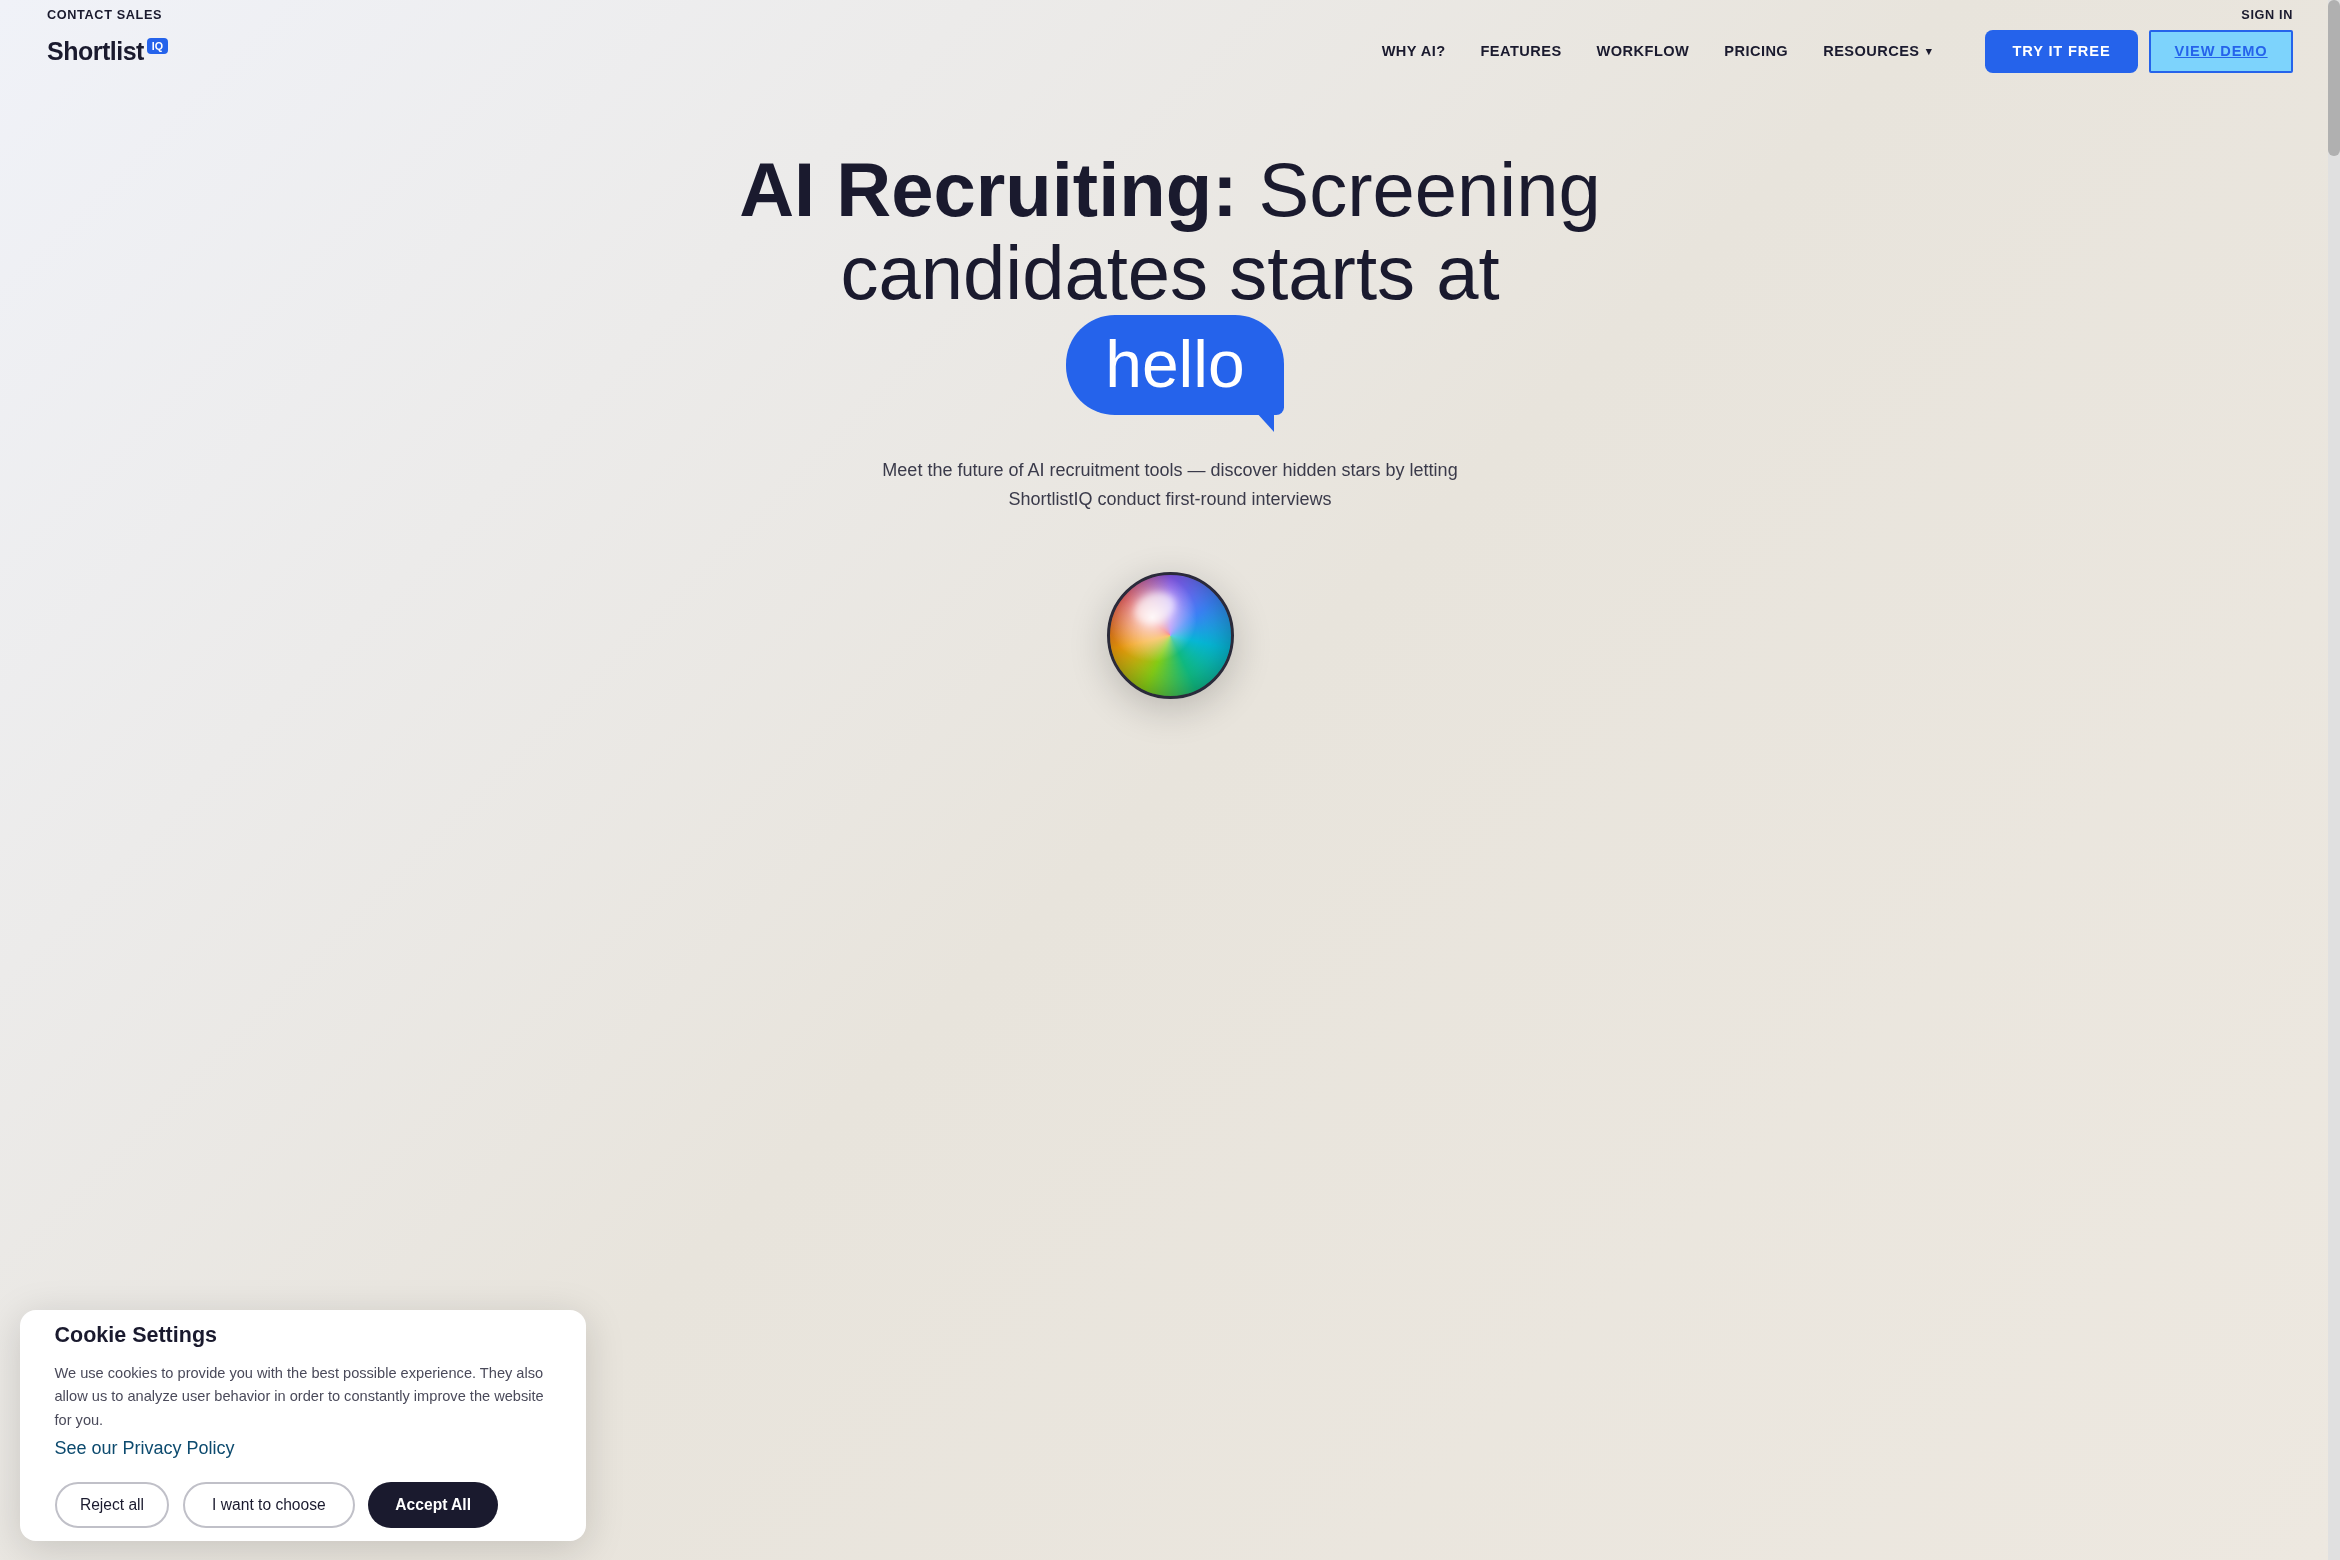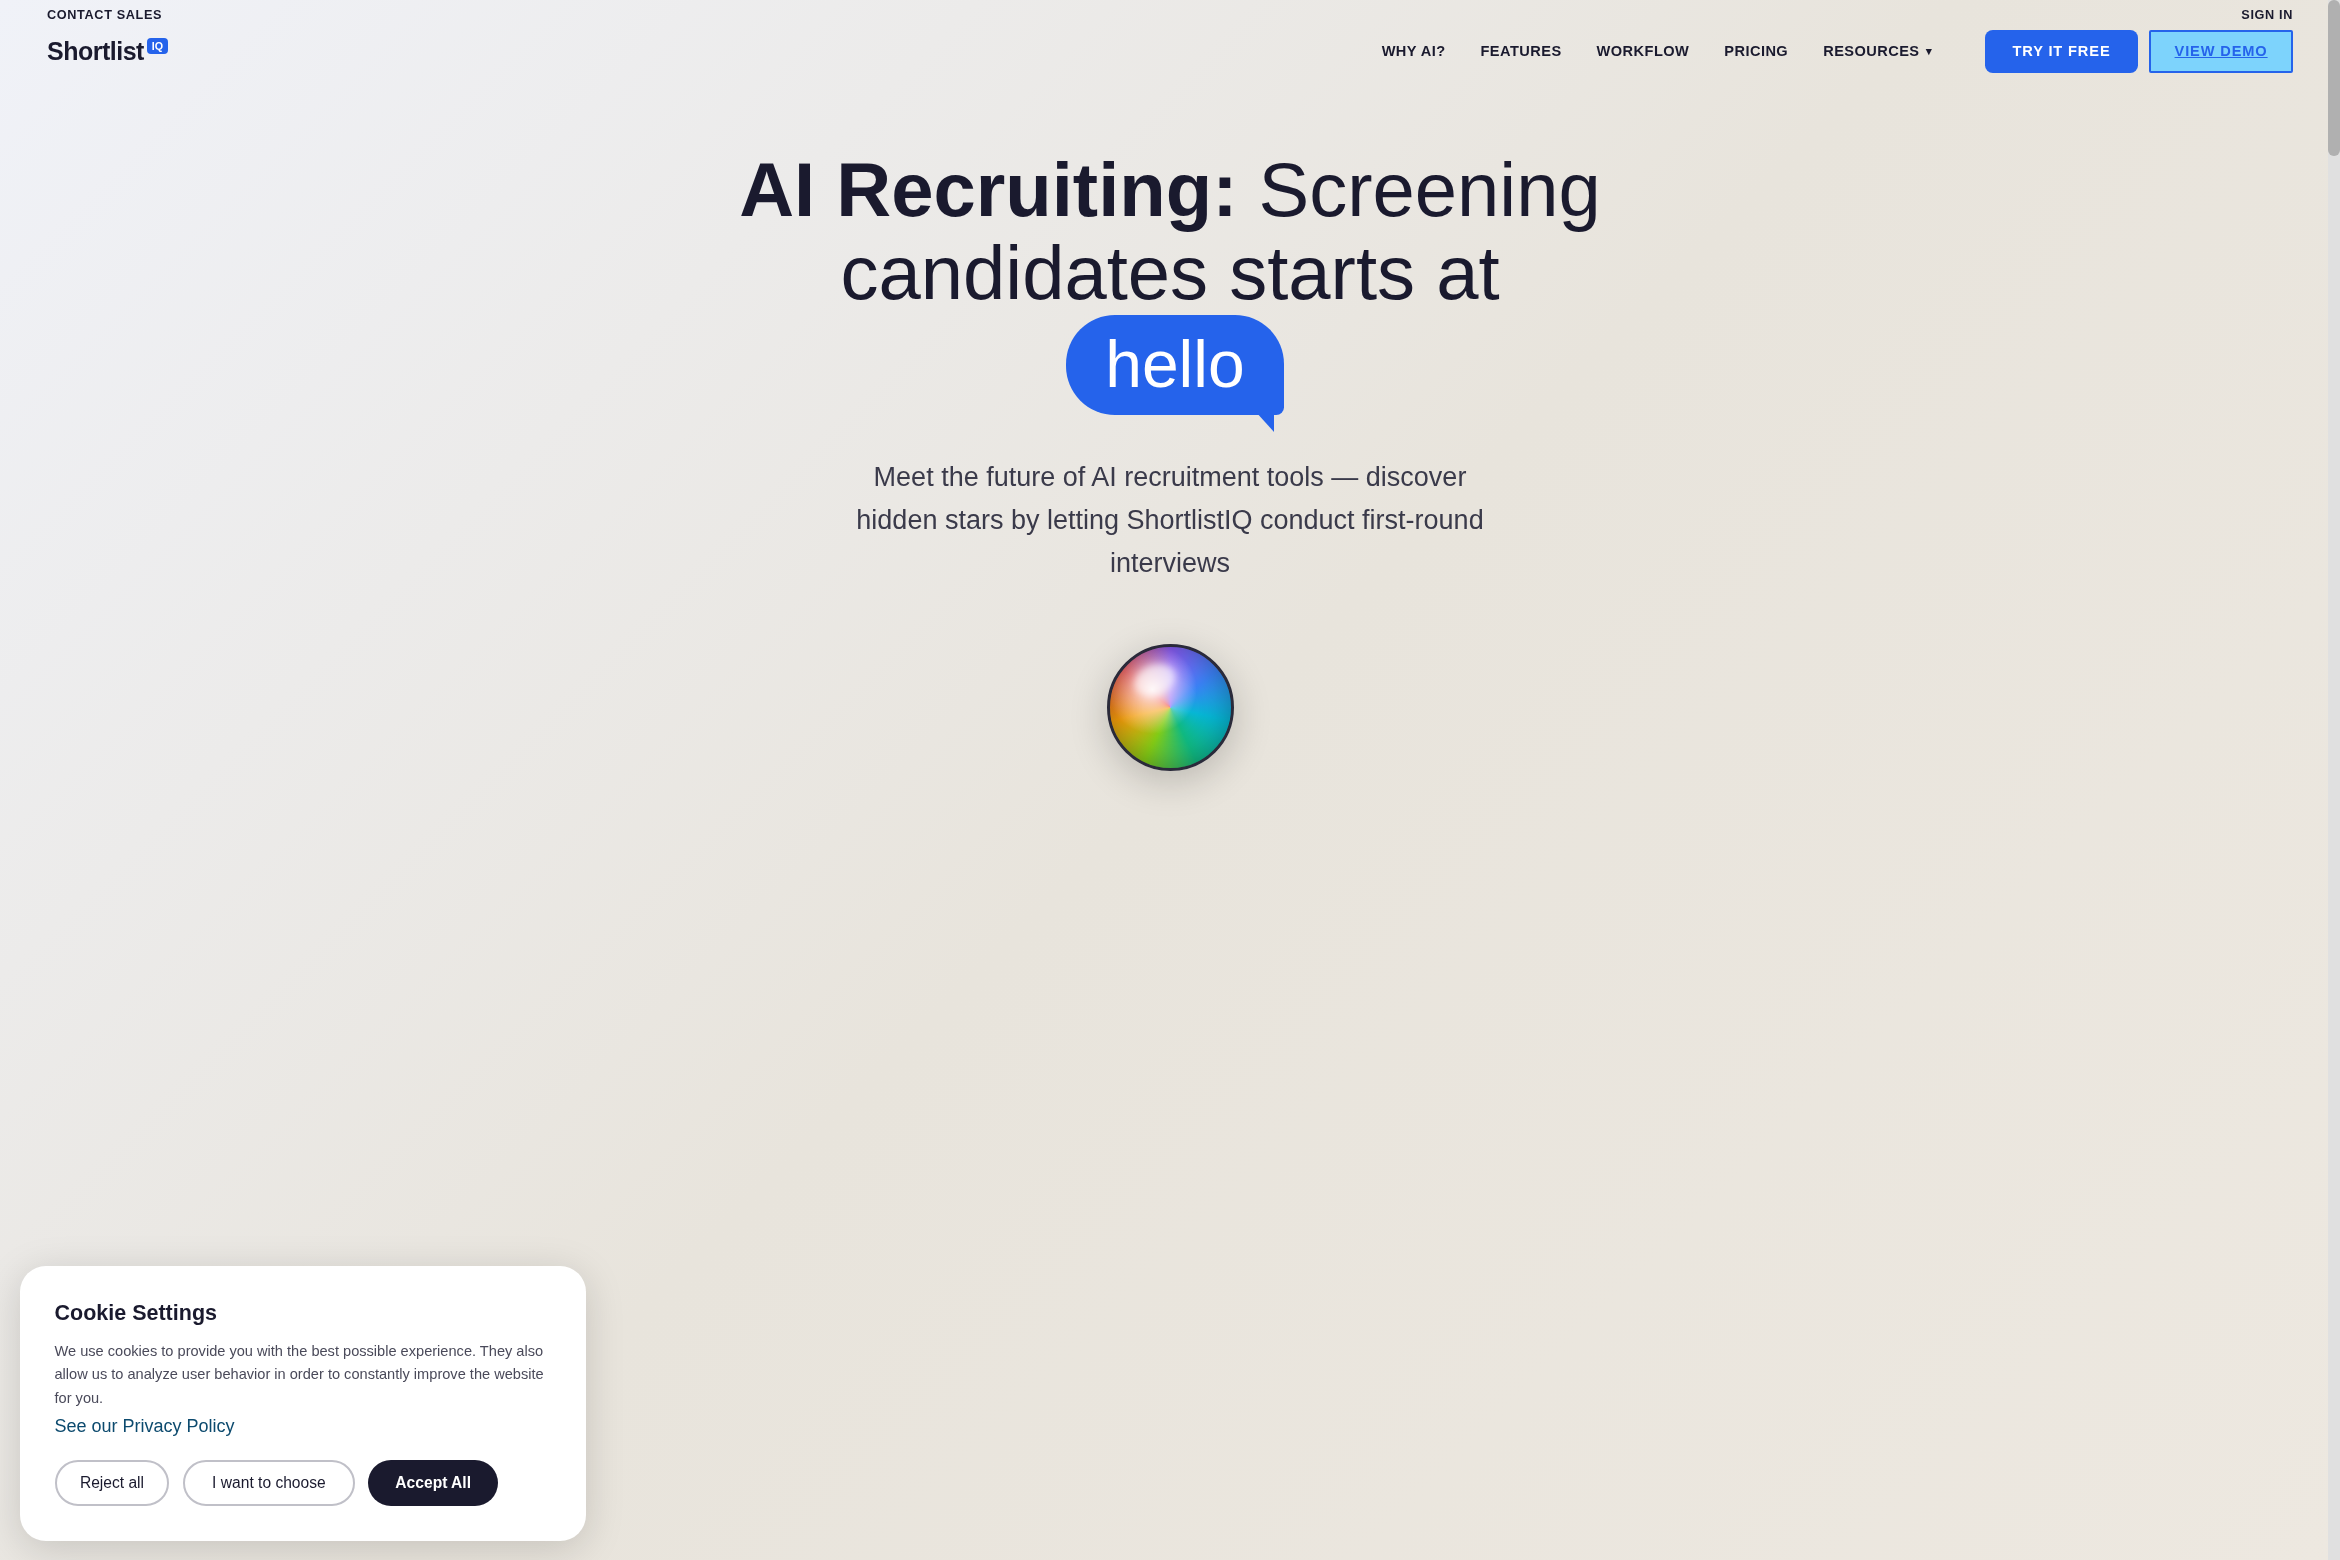--- a/index.html
+++ b/index.html
@@ -159,21 +159,21 @@
       position: absolute;
       bottom: -17.6px;
       right: 9.8px;
       width: 0;
       height: 0;
       border-left: 19.5px solid transparent;
       border-right: 0px solid transparent;
       border-top: 21.5px solid #2563eb;
     }
     .hero-subtitle {
-      font-size: 27px;
+      font-size: 18px;
       color: #3a3a4a;
       max-width: 644px;
       margin: 41px auto 12px;
       line-height: 1.6;
       font-weight: 400;
     }
 
     
     .orb-container {
       display: flex;
@@ -207,22 +207,22 @@
       filter: blur(3.9px);
     }
 
     
     .cookie-banner {
       position: fixed;
       bottom: 19.5px;
       left: 19.5px;
       width: 566px;
       background: white;
-      border-radius: 26px;
-      padding: 35px 35px;
+      border-radius: 16px;
+      padding: 13px 35px;
       box-shadow: 0 7.8px 39px rgba(0,0,0,0.15);
       z-index: 1000;
     }
     .cookie-title {
       font-size: 21.5px;
       font-weight: 800;
       color: #1a1a2e;
       margin-bottom: 13.7px;
     }
     .cookie-text {

